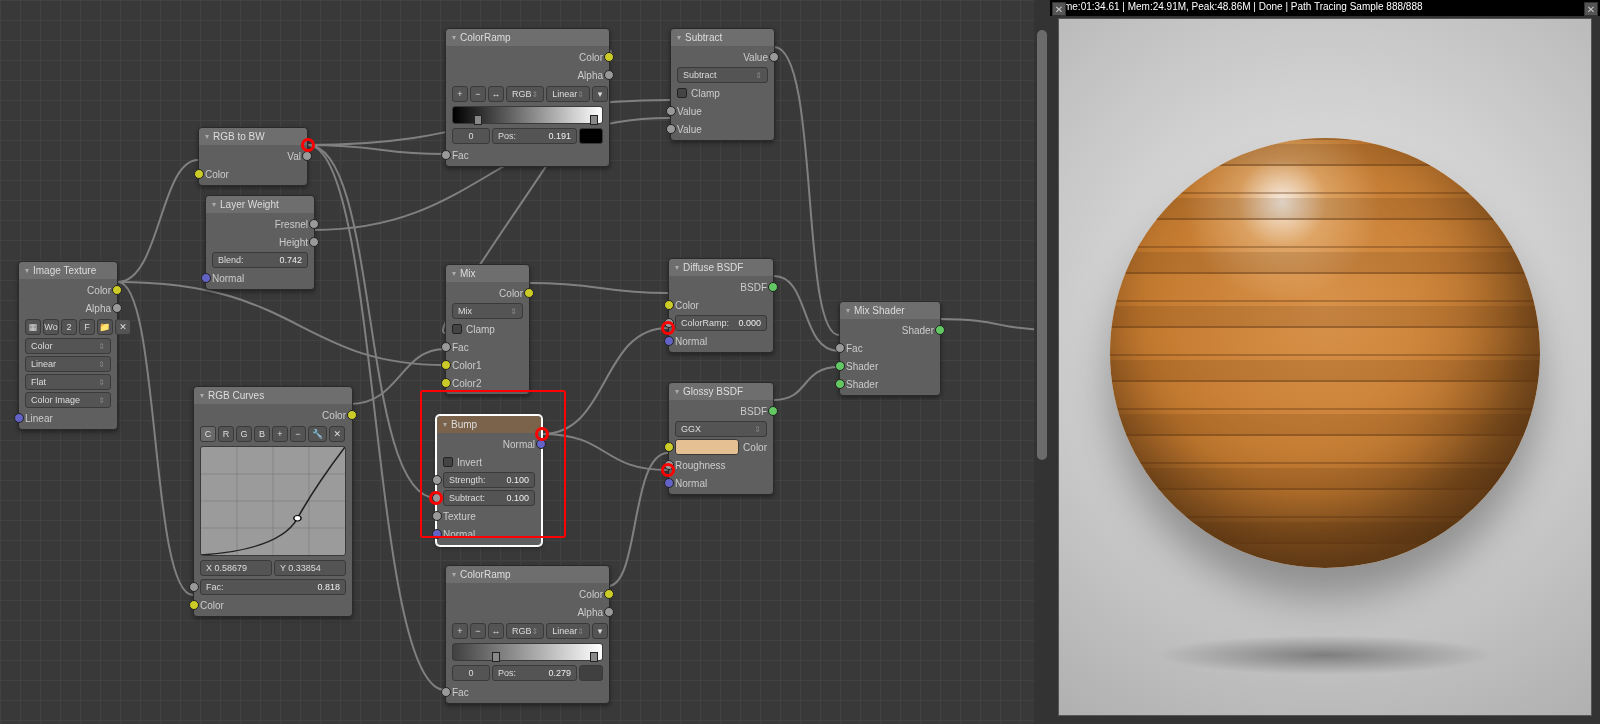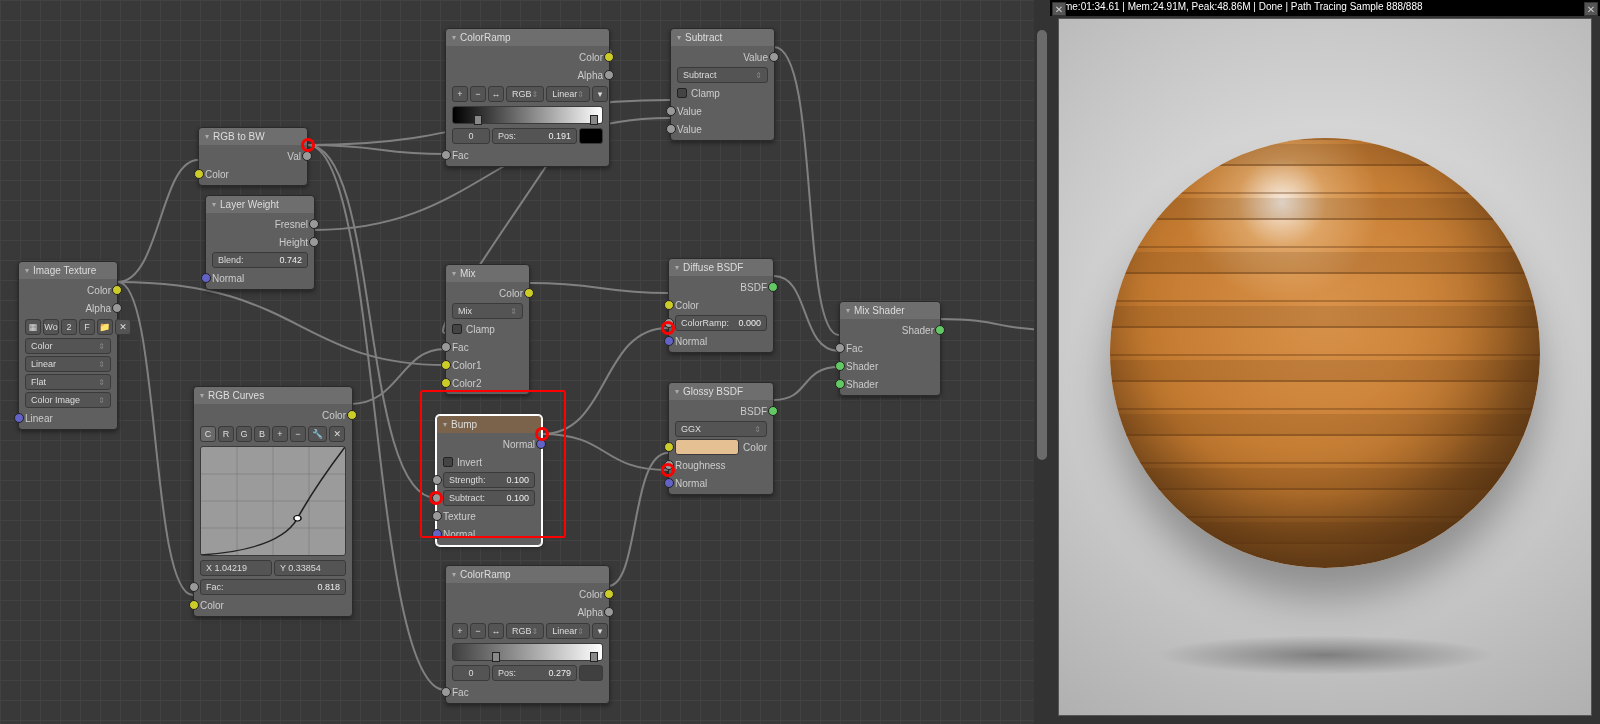--- a/index.html
+++ b/index.html
@@ -296,21 +296,21 @@
             <line x1="25" y1="0" x2="25" y2="100"></line>
               <line x1="50" y1="0" x2="50" y2="100"></line>
               <line x1="75" y1="0" x2="75" y2="100"></line>
           </g>
           <path d="M 0 100 Q 55 95, 67 66 T 100 0" stroke="#222" stroke-width="1.2" fill="none"></path>
           <circle cx="67" cy="66" r="2.5" fill="#fff" stroke="#000"></circle>
         </svg>
       </div>
       <div class="btnrow">
         <div class="field" style="flex:1">
-            <span>X 1.04219</span>
+            <span>X 0.58679</span>
           </div>
         <div class="field" style="flex:1">
             <span>Y 0.33854</span>
           </div>
       </div>
       <div class="row">
           <span class="socket in sock-grey"></span>
           <div class="field">
             <span class="lbl">Fac:</span>
             <span class="val">0.818</span>

